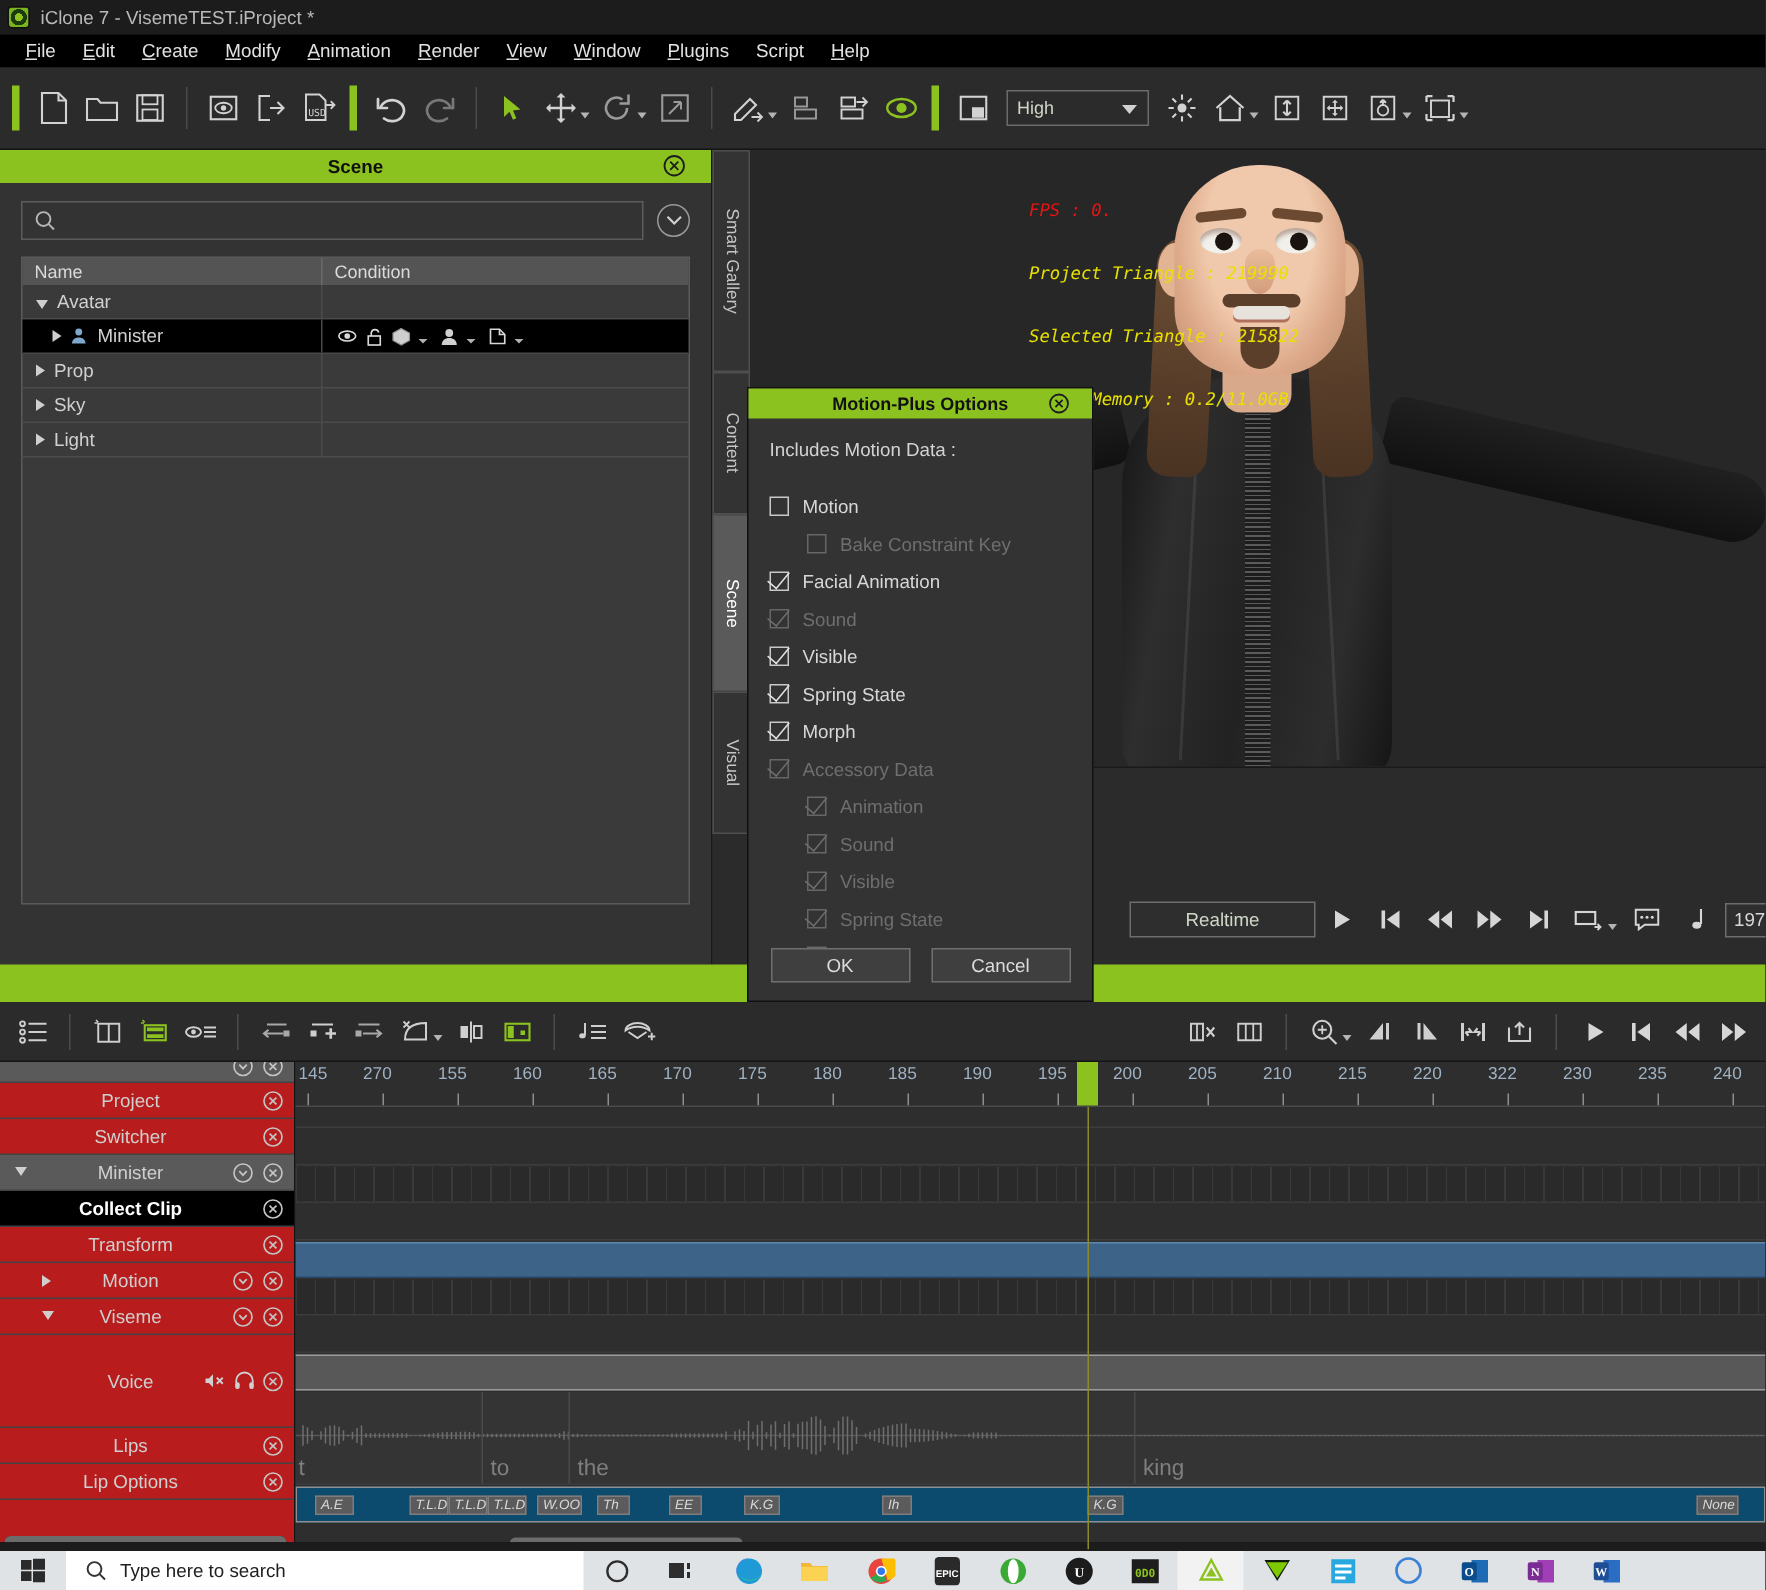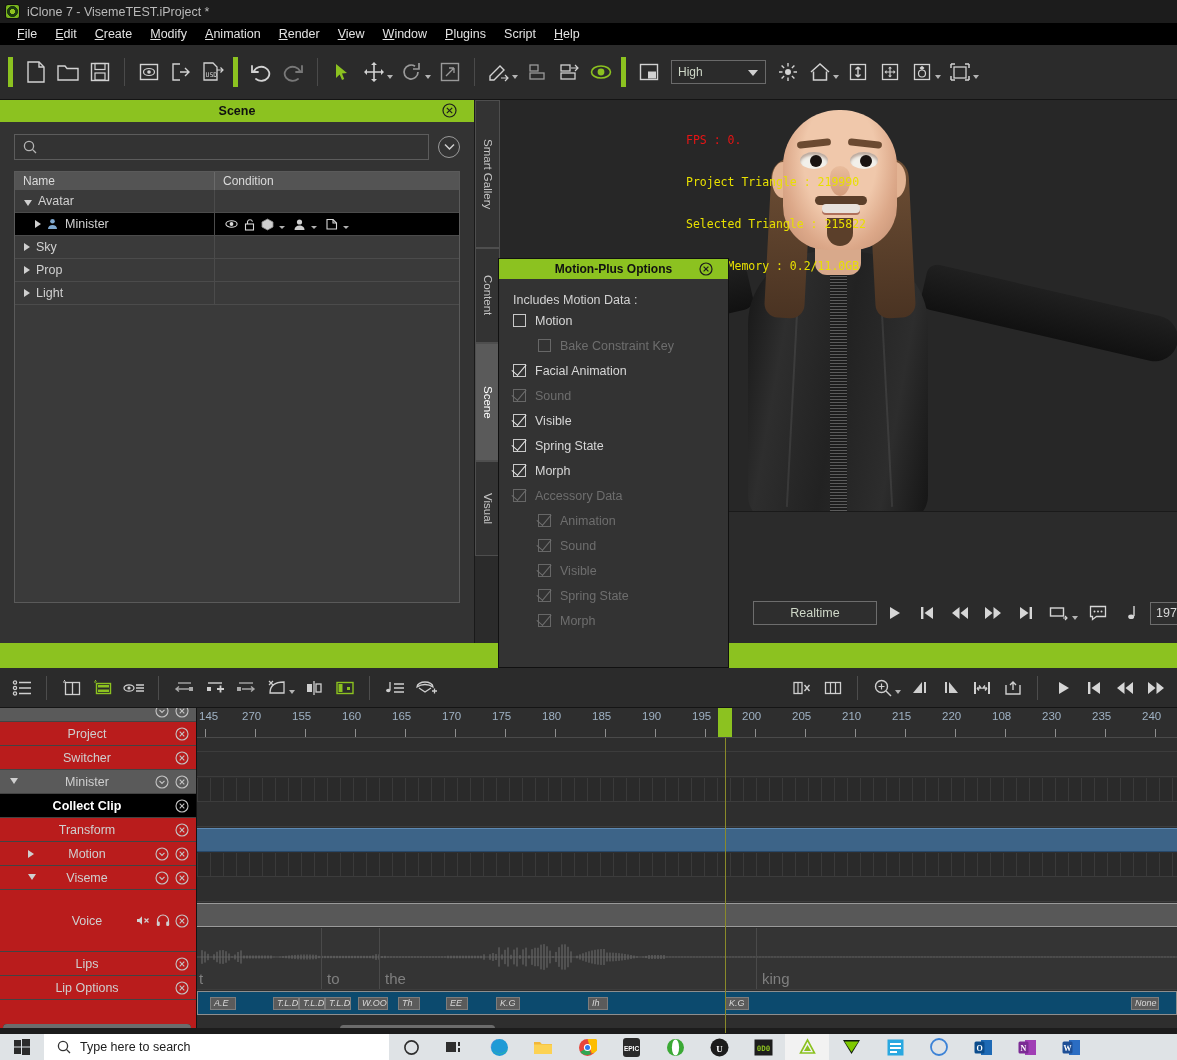--- a/index.html
+++ b/index.html
@@ -115,21 +115,21 @@
   .vtab{
     writing-mode:vertical-rl; text-orientation:mixed;
     background:#333; border:1px solid #4e4e4e; color:#c5c5c5; font-size:11.5px;
     display:flex; align-items:center; justify-content:center; padding:8px 0;
   }
   .vtab.active{ background:#5a5a5a; color:#fff; }
 
   
   .viewport{
     position:absolute; left:500px; top:100px; width:677px; height:411px;
-    background:#272727; overflow:hidden;
+    background:#272727; overflow:hidden;font-style:italic;
   }
   .stats{
     position:absolute; left:186px; top:5px; font-family:"DejaVu Sans Mono", monospace;
     font-size:11.5px; line-height:14px; white-space:pre; z-index:4;
   }
   .stats .fps{ color:#e81414; }
   .stats .yl{ color:#e8e000; }
 
   
   .avatar{ position:absolute; left:0; top:0; width:677px; height:411px; }
@@ -180,21 +180,21 @@
   .dialog{
     position:absolute; left:498px; top:258px; width:231px; height:410px;
     background:#333333; border:1px solid #111; z-index:20;
   }
   .dlg-header{
     height:20px; background:#8cc220; color:#111; font-weight:bold; font-size:12px;
     display:flex; align-items:center; justify-content:center; position:relative;
   }
   .dlg-close{ position:absolute; right:15px; top:3px; width:14px; height:14px;}
   .dlg-body{ padding:14px 12px 0 14px; }
-  .dlg-label{ color:#d2d2d2; font-size:12.5px; margin-bottom:1px;}
+  .dlg-label{ color:#d2d2d2; font-size:12.5px; margin-bottom:18px;}
   .cb-row{ display:flex; align-items:center; gap:9px; height:25px; }
   .cb-row.sub{ padding-left:25px; }
   .cb-row .cb-text{ font-size:12.5px; color:#d7d7d7; }
   .cb-row.dim .cb-text{ color:#6e6e6e; }
   .cb{
     width:13px;height:13px; border:1.4px solid #c9c9c9; background:#333; position:relative; flex:none;
   }
   .cb.dimbox{ border-color:#676767; }
   .cb.checked::after{
     content:""; position:absolute; left:1px; top:-4px; width:7px; height:13px;
@@ -579,28 +579,28 @@
                     <path d="M2 1.5h6l3.5 3.5V11H2z" fill="none" stroke="#d8d8d8" stroke-width="1.1"></path>
                     <path d="M8 1.5V5h3.5" fill="none" stroke="#d8d8d8" stroke-width="1.1"></path>
                   </svg>
                 </span>
                 <span class="mini-caret"></span>
               </div>
             </div>
             <div class="tree-row">
               <div class="name-cell">
                 <span class="tri closed"></span>
-                <span>Sky</span>
+                <span>Prop</span>
               </div>
               <div class="cond-cell"></div>
             </div>
             <div class="tree-row">
               <div class="name-cell">
                 <span class="tri closed"></span>
-                <span>Prop</span>
+                <span>Sky</span>
               </div>
               <div class="cond-cell"></div>
             </div>
             <div class="tree-row">
               <div class="name-cell">
                 <span class="tri closed"></span>
                 <span>Light</span>
               </div>
               <div class="cond-cell"></div>
             </div>
@@ -1058,21 +1058,21 @@
       <div class="tick" style="left: 545px;">200</div>
       <div class="tickmark" style="left: 558px;"></div>
       <div class="tick" style="left: 595px;">205</div>
       <div class="tickmark" style="left: 608px;"></div>
       <div class="tick" style="left: 645px;">210</div>
       <div class="tickmark" style="left: 658px;"></div>
       <div class="tick" style="left: 695px;">215</div>
       <div class="tickmark" style="left: 708px;"></div>
       <div class="tick" style="left: 745px;">220</div>
       <div class="tickmark" style="left: 758px;"></div>
-      <div class="tick" style="left: 795px;">108</div>
+      <div class="tick" style="left: 795px;">322</div>
       <div class="tickmark" style="left: 808px;"></div>
       <div class="tick" style="left: 845px;">230</div>
       <div class="tickmark" style="left: 858px;"></div>
       <div class="tick" style="left: 895px;">235</div>
       <div class="tickmark" style="left: 908px;"></div>
       <div class="tick" style="left: 945px;">240</div>
       <div class="tickmark" style="left: 958px;"></div>
       <div class="playhead-box" style="left: 521px;"></div>
     </div>
 
@@ -1621,14 +1621,18 @@
         </div>
         <div class="cb-row sub dim">
           <span class="cb checked dimbox"></span>
           <span class="cb-text">Spring State</span>
         </div>
         <div class="cb-row sub dim">
           <span class="cb checked dimbox"></span>
           <span class="cb-text">Morph</span>
         </div>
       </div>
+      <div class="dlg-buttons">
+        <div class="dlg-btn">OK</div>
+        <div class="dlg-btn">Cancel</div>
+      </div>
     </div>
   </div>
 
 </body></html>

